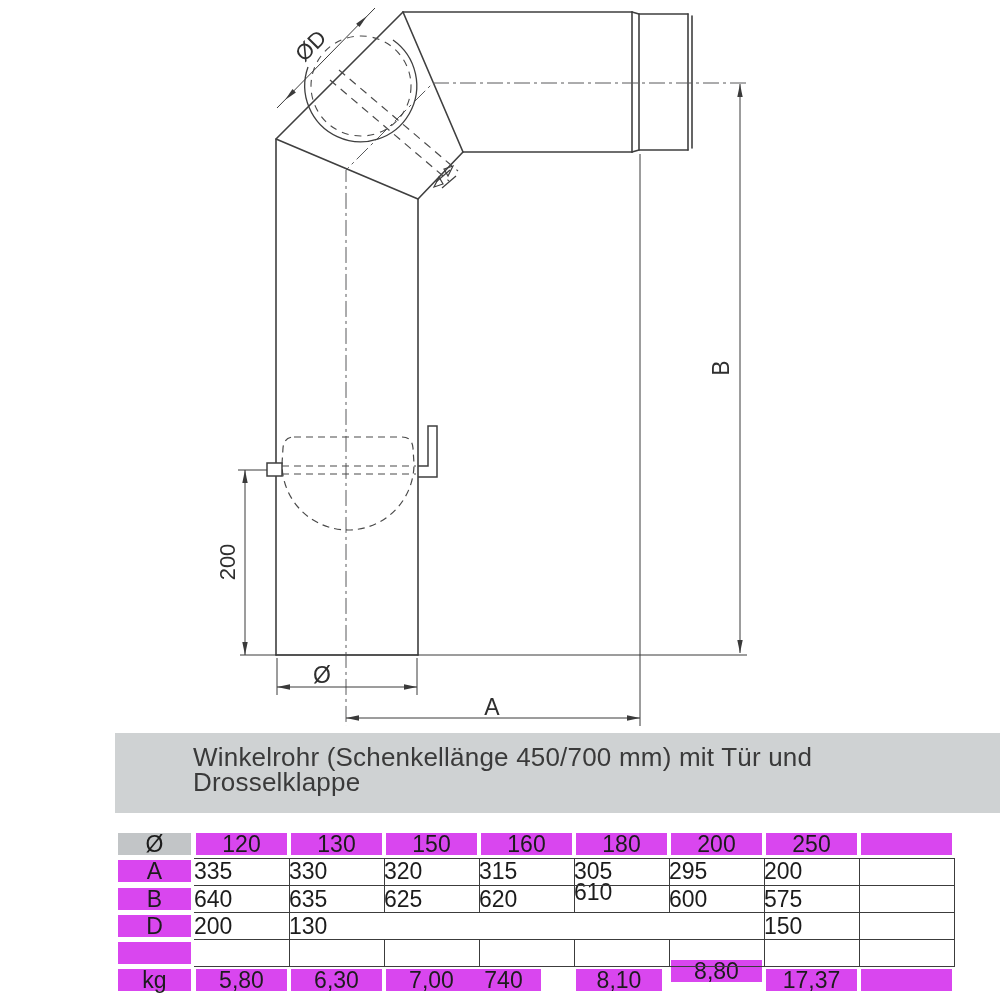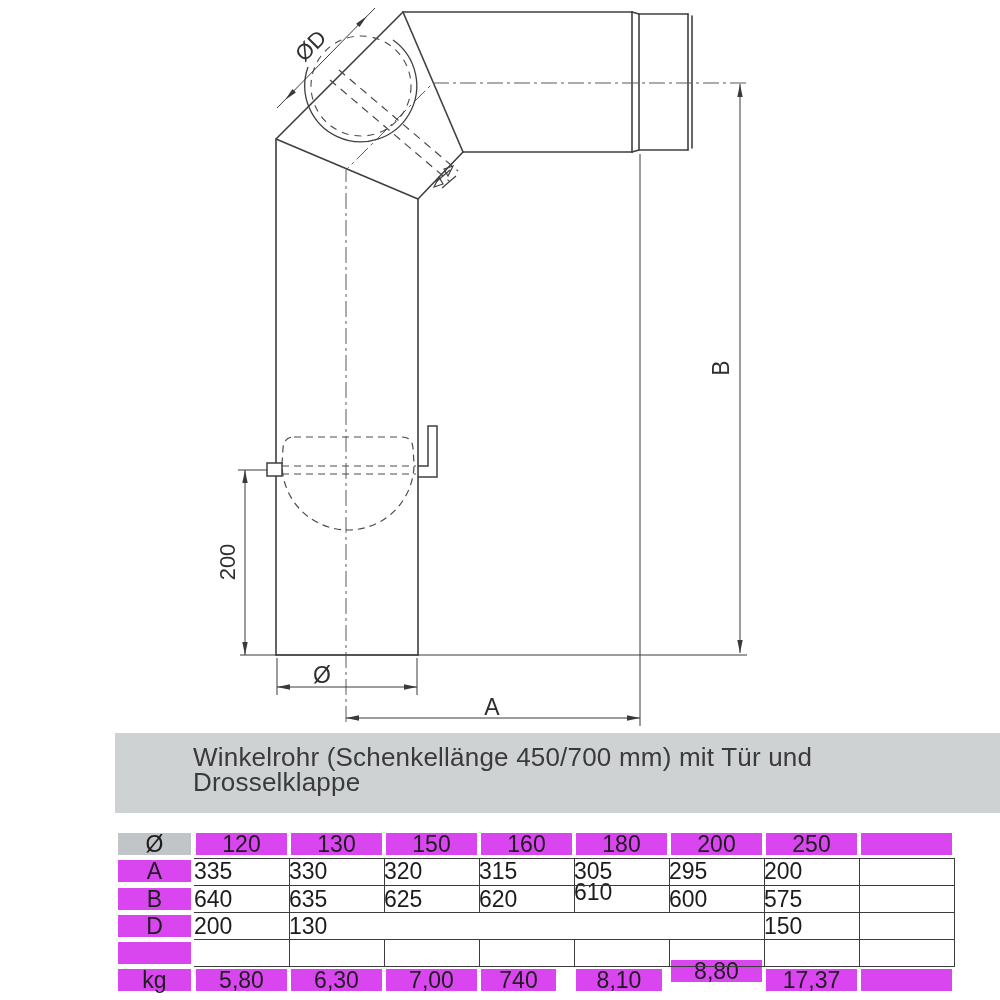--- a/index.html
+++ b/index.html
@@ -148,21 +148,21 @@
     <div class="txt" style="left:551px;top:59px;width:95px">600</div>
     <div class="txt" style="left:646px;top:59px;width:95px">575</div>
 
     <div class="txt" style="left:76px;top:86px;width:95px">200</div>
     <div class="txt" style="left:171px;top:86px;width:475px">130</div>
     <div class="txt" style="left:646px;top:86px;width:95px">150</div>
 
     <div class="blk" style="left:78px;top:140px;width:91px">5,80</div>
     <div class="blk" style="left:173px;top:140px;width:91px">6,30</div>
     <div class="blk" style="left:268px;top:140px;width:91px">7,00</div>
-    <div class="blk" style="left:363px;top:140px;width:75px">740</div>
+    <div class="blk" style="left:348px;top:140px;width:75px">740</div>
     <div class="blk" style="left:458px;top:140px;width:86px">8,10</div>
     <div class="blk" style="left:553px;top:131px;width:91px">8,80</div>
     <div class="blk" style="left:648px;top:140px;width:91px">17,37</div>
     <div class="blk" style="left:743px;top:140px;width:91px"></div>
 
     <div class="hl" style="top:29px"></div>
     <div class="hl" style="top:56px"></div>
     <div class="hl" style="top:83px"></div>
     <div class="hl" style="top:110px"></div>
     <div class="hl" style="top:137px"></div>

